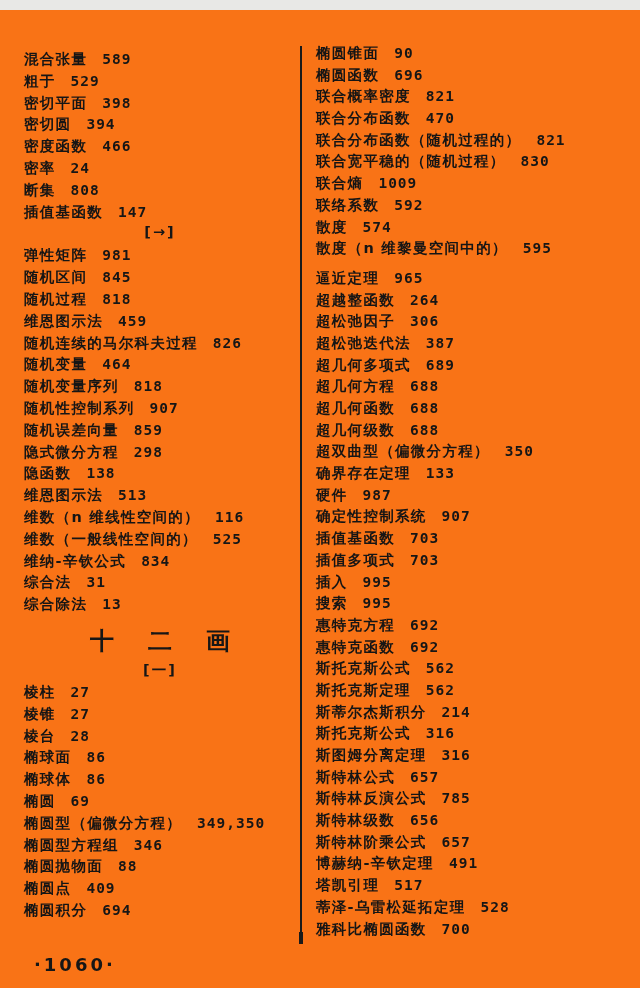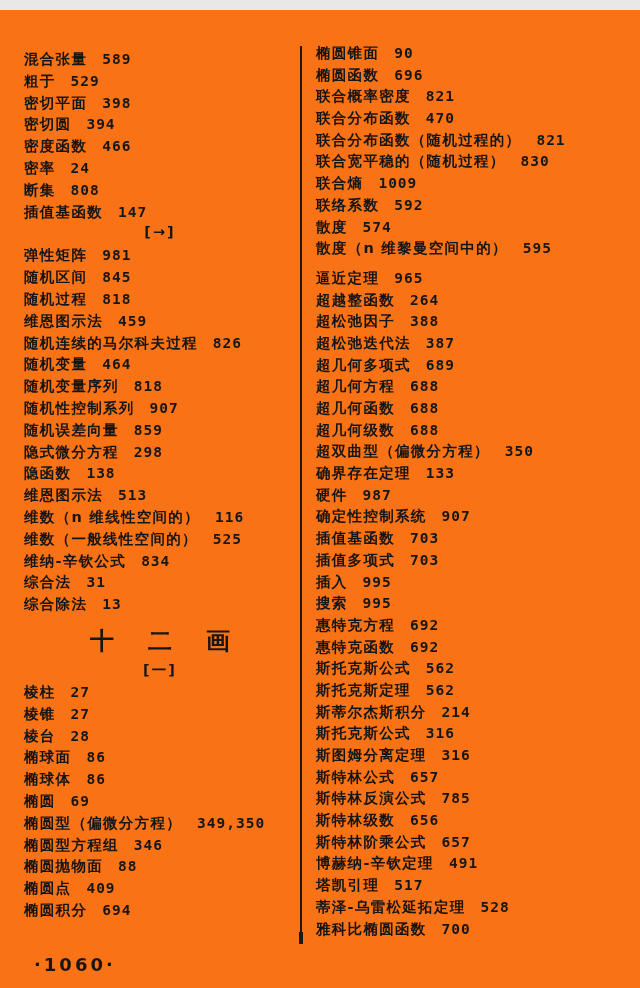--- a/index.html
+++ b/index.html
@@ -245,21 +245,21 @@
       <div class="row">
         <span class="term">逼近定理</span>
         <span class="pg">965</span>
       </div>
       <div class="row">
         <span class="term">超越整函数</span>
         <span class="pg">264</span>
       </div>
       <div class="row">
         <span class="term">超松弛因子</span>
-        <span class="pg">388</span>
+        <span class="pg">306</span>
       </div>
       <div class="row">
         <span class="term">超松弛迭代法</span>
         <span class="pg">387</span>
       </div>
       <div class="row">
         <span class="term">超几何多项式</span>
         <span class="pg">689</span>
       </div>
       <div class="row">

